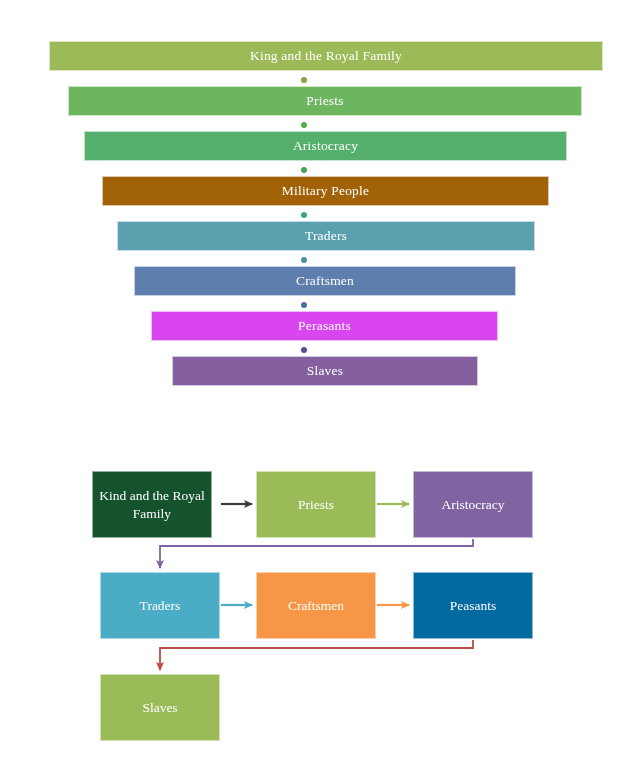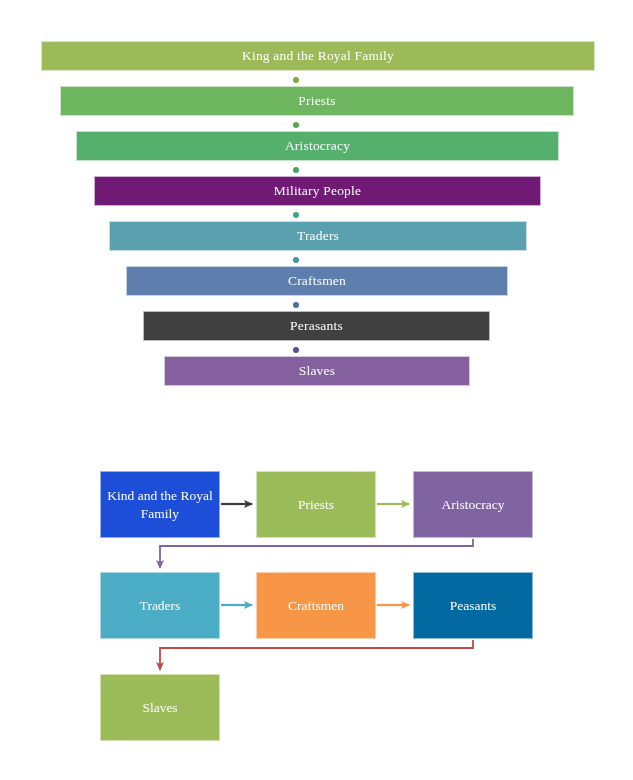--- a/index.html
+++ b/index.html
@@ -18,21 +18,21 @@
   
   #funnel {
     position: absolute;
     left: 0;
     top: 0;
     width: 633px;
     height: 425px;
   }
   .funnel-row {
     position: absolute;
-    left: 1px;
+    left: 9px;
     width: 590px;
     height: 45px;
     text-align: center;
   }
   .funnel-bar {
     position: absolute;
     top: 0;
     height: 30px;
     box-sizing: border-box;
     border: 1px solid rgba(255,255,255,0.65);
@@ -109,42 +109,42 @@
   </div>
 
   <div class="funnel-row" style="top: 131px;">
     <div class="funnel-bar" style="left: 75px; width: 483px; background: rgb(85, 176, 110);">
       <span class="funnel-label">Aristocracy</span>
     </div>
     <div class="funnel-dot" style="background: rgb(65, 166, 92);"></div>
   </div>
 
   <div class="funnel-row" style="top: 176px;">
-    <div class="funnel-bar" style="left: 93px; width: 447px; background: #701a75;">
+    <div class="funnel-bar" style="left: 93px; width: 447px; background: #a16207;">
       <span class="funnel-label">Military People</span>
     </div>
     <div class="funnel-dot" style="background: rgb(63, 166, 132);"></div>
   </div>
 
   <div class="funnel-row" style="top: 221px;">
     <div class="funnel-bar" style="left: 108px; width: 418px; background: rgb(91, 160, 174);">
       <span class="funnel-label">Traders</span>
     </div>
     <div class="funnel-dot" style="background: rgb(69, 147, 163);"></div>
   </div>
 
   <div class="funnel-row" style="top: 266px;">
     <div class="funnel-bar" style="left: 125px; width: 382px; background: rgb(94, 127, 174);">
       <span class="funnel-label">Craftsmen</span>
     </div>
     <div class="funnel-dot" style="background: rgb(75, 112, 166);"></div>
   </div>
 
   <div class="funnel-row" style="top: 311px;">
-    <div class="funnel-bar" style="left: 142px; width: 347px; background: #404040;">
+    <div class="funnel-bar" style="left: 142px; width: 347px; background: #d946ef;">
       <span class="funnel-label">Perasants</span>
     </div>
     <div class="funnel-dot" style="background: rgb(80, 80, 160);"></div>
   </div>
 
   <div class="funnel-row" style="top: 356px;">
     <div class="funnel-bar" style="left: 163px; width: 306px; background: rgb(132, 97, 158);">
       <span class="funnel-label">Slaves</span>
     </div>
   </div>
@@ -181,21 +181,21 @@
 
     <path d="M473,114 L473,121 L160,121 L160,143" fill="none" stroke="#8064A2" stroke-width="1.8" marker-end="url(#ah-purple)"></path>
 
     <line x1="221" y1="180" x2="252" y2="180" stroke="#4BACC6" stroke-width="2.2" marker-end="url(#ah-teal)"></line>
 
     <line x1="377" y1="180" x2="409" y2="180" stroke="#F79646" stroke-width="2.2" marker-end="url(#ah-orange)"></line>
 
     <path d="M473,215 L473,223 L160,223 L160,245" fill="none" stroke="#BF4B48" stroke-width="1.8" marker-end="url(#ah-red)"></path>
   </svg>
 
-  <div class="flow-box" style="left: 100px; top: 46px; width: 120px; height: 67px; background: #1d4ed8; text-align: center;">
+  <div class="flow-box" style="left: 92px; top: 46px; width: 120px; height: 67px; background: #14532d; text-align: center;">
     <span class="flow-label">Kind and the Royal Family</span>
   </div>
   <div class="flow-box" style="left: 256px; top: 46px; width: 120px; height: 67px; background: rgb(155, 187, 89);">
     <span class="flow-label">Priests</span>
   </div>
   <div class="flow-box" style="left: 413px; top: 46px; width: 120px; height: 67px; background: rgb(128, 100, 162);">
     <span class="flow-label">Aristocracy</span>
   </div>
   <div class="flow-box" style="left: 100px; top: 147px; width: 120px; height: 67px; background: rgb(75, 172, 198);">
     <span class="flow-label">Traders</span>

